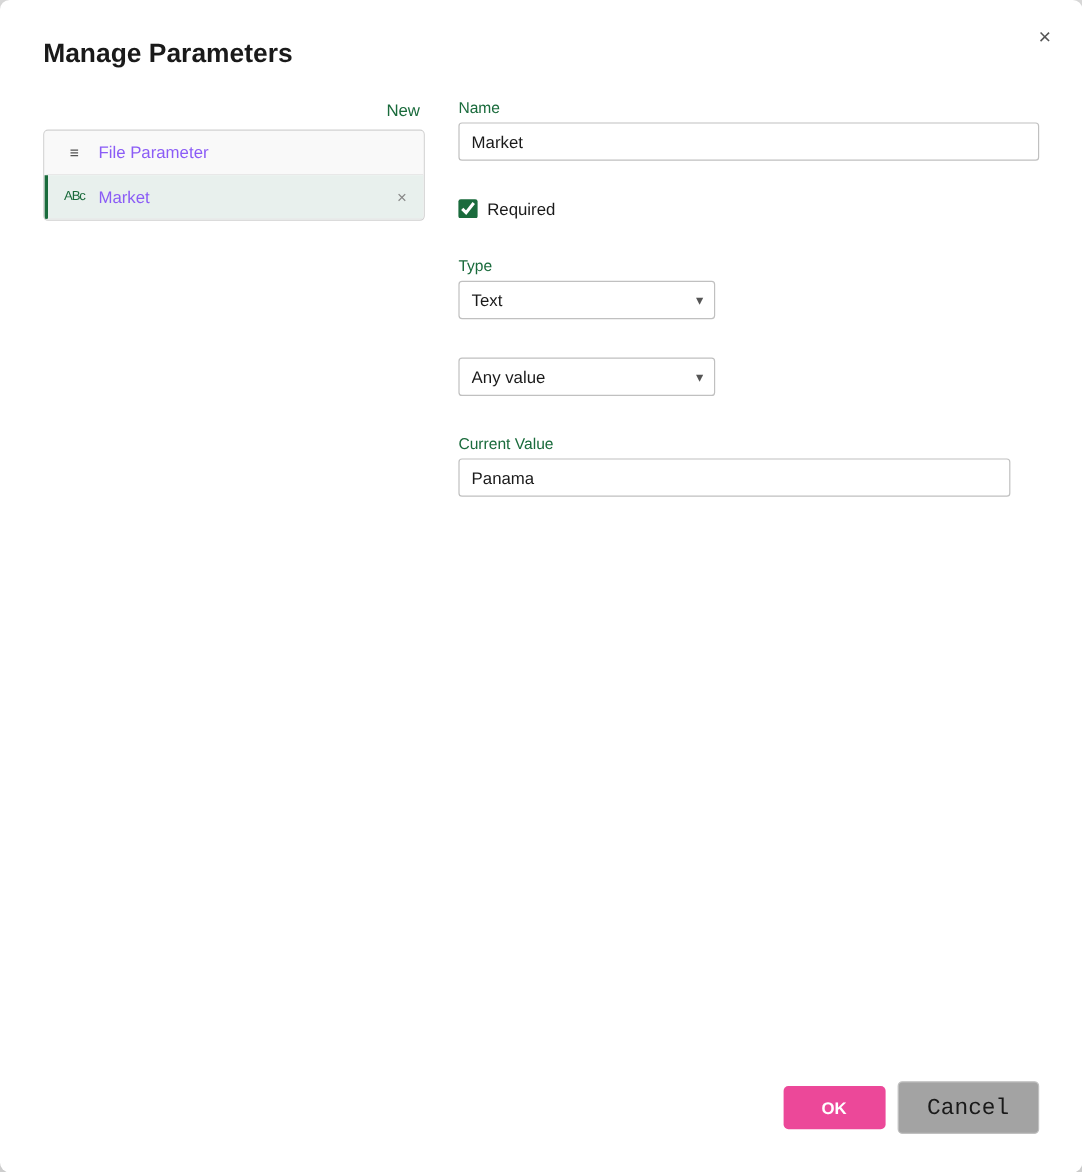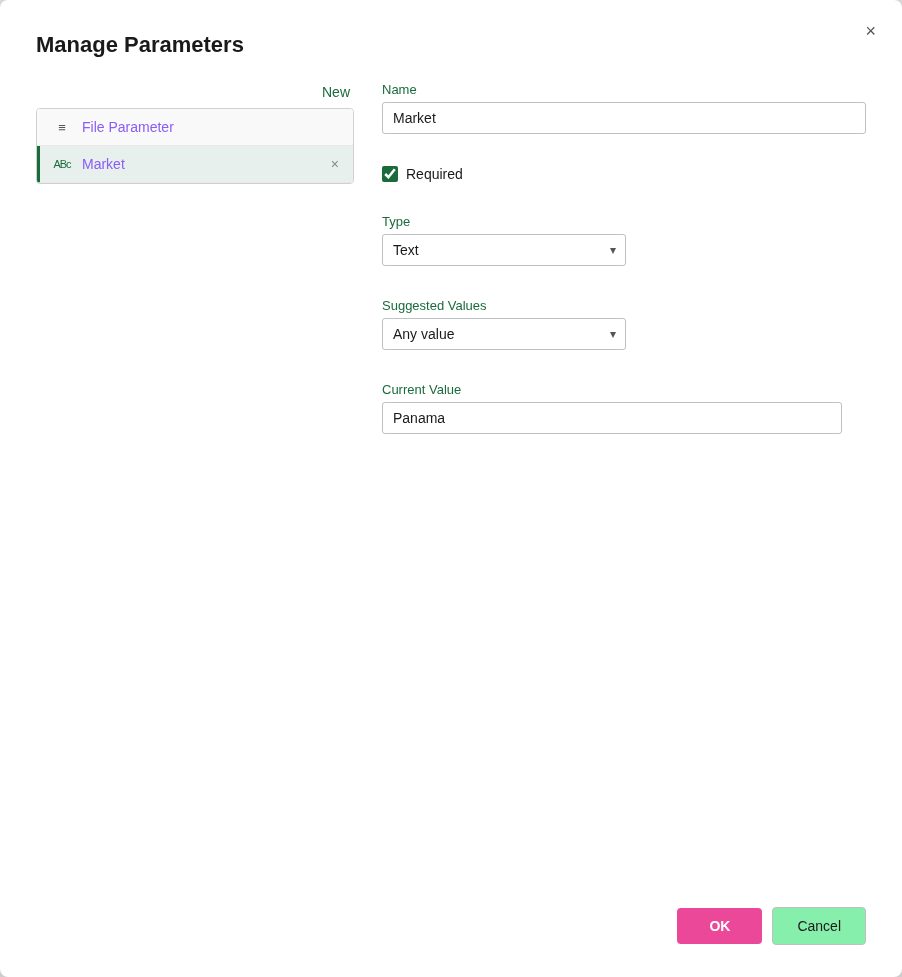--- a/index.html
+++ b/index.html
@@ -193,21 +193,21 @@
     }
 
     .required-label {
       font-size: 14px;
       color: #1a1a1a;
       cursor: pointer;
     }
 
     .select-wrapper {
       position: relative;
-      width: 244px;
+      width: 214px;
     }
 
     .select-input {
       width: 100%;
       border: 1px solid #c0c0c0;
       border-radius: 3px;
       padding: 7px 30px 7px 10px;
       font-size: 14px;
       color: #1a1a1a;
       outline: none;
@@ -244,28 +244,28 @@
       border: none;
       border-radius: 4px;
       padding: 10px 32px;
       font-size: 14px;
       font-weight: 600;
       cursor: pointer;
       font-family: inherit;
     }
 
     .btn-cancel {
-      background: #86efac;
+      background: #a3a3a3;
       color: #1a1a1a;
       border: 1px solid #c0c0c0;
       border-radius: 4px;
       padding: 10px 24px;
-      font-size: 14px;
-      cursor: pointer;
-      font-family: Liberation Sans, sans-serif;
+      font-size: 19px;
+      cursor: pointer;
+      font-family: Liberation Mono, monospace;
     }
   </style>
 </head>
 <body>
 
 <div class="dialog">
 
   <button class="close-button">×</button>
 
   <div class="dialog-title">Manage Parameters</div>
@@ -315,21 +315,20 @@
             <option>Date/Time/Timezone</option>
             <option>Duration</option>
             <option>Binary</option>
             <option>Logical</option>
           </select>
           <span class="select-arrow">▾</span>
         </div>
       </div>
 
       <div class="field-group">
-        <label class="field-label">Suggested Values</label>
         <div class="select-wrapper">
           <select class="select-input">
             <option>Any value</option>
             <option>List of values</option>
             <option>Query</option>
           </select>
           <span class="select-arrow">▾</span>
         </div>
       </div>
 

